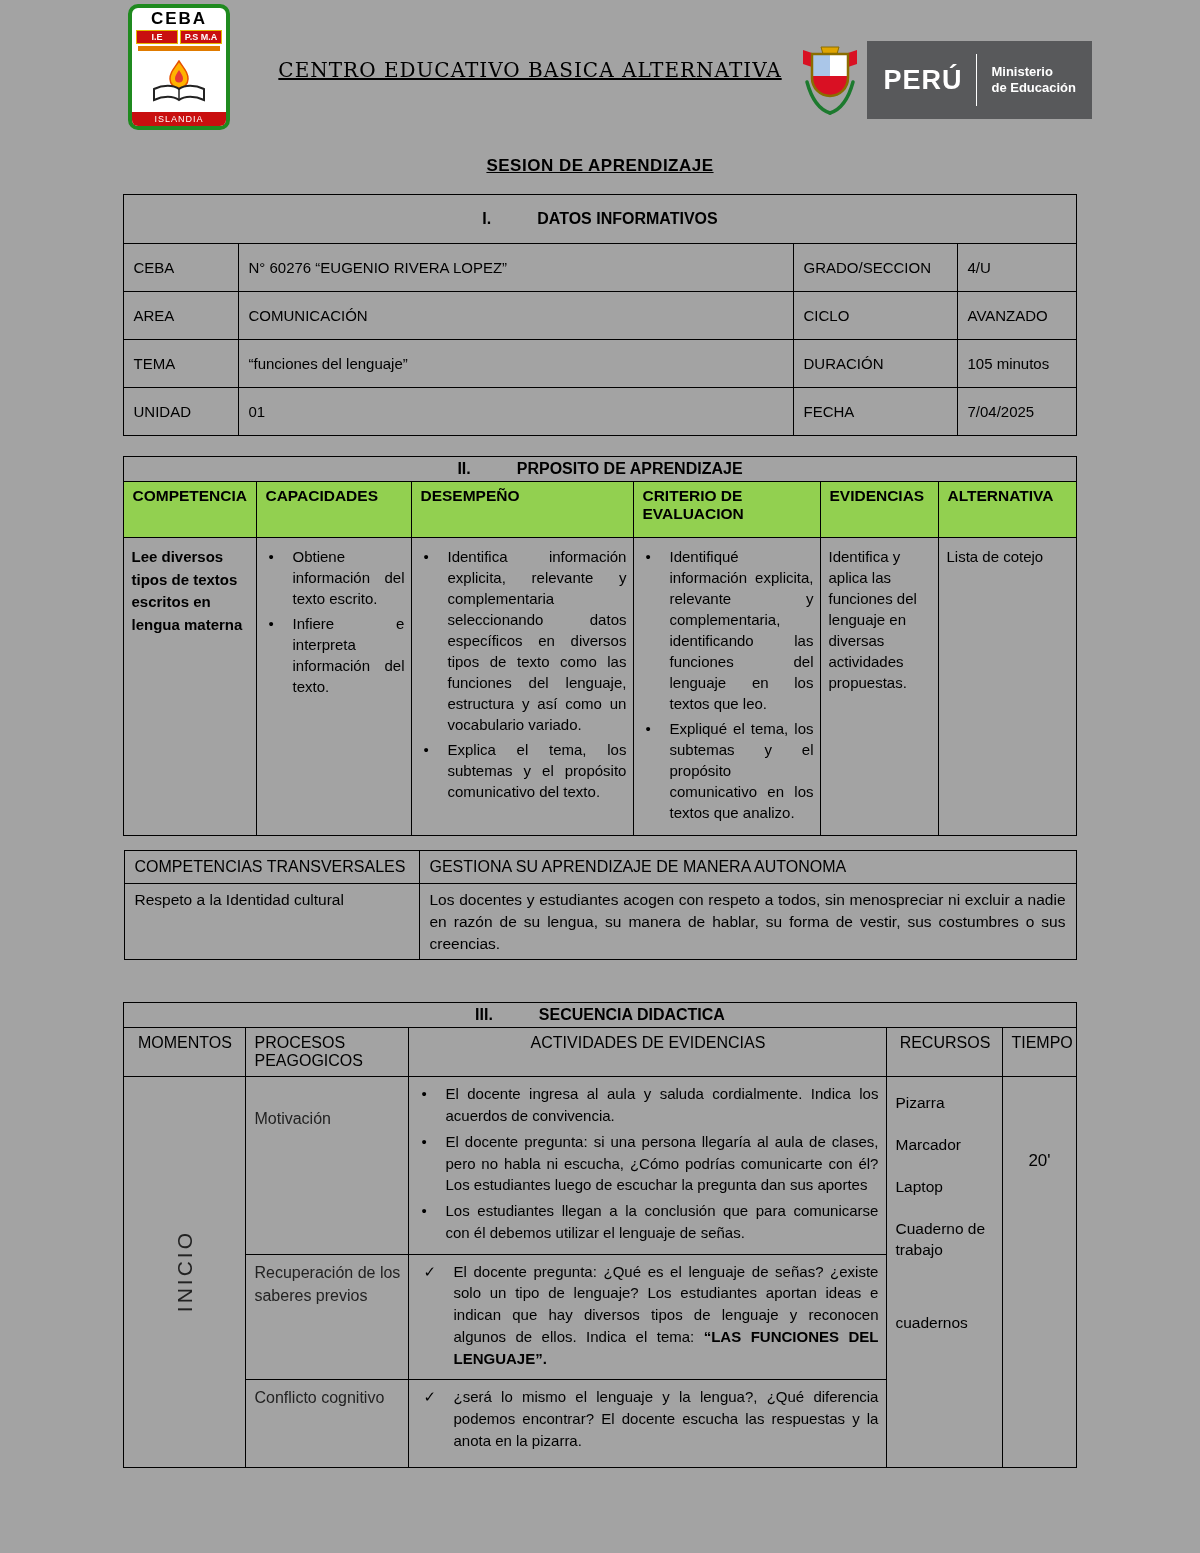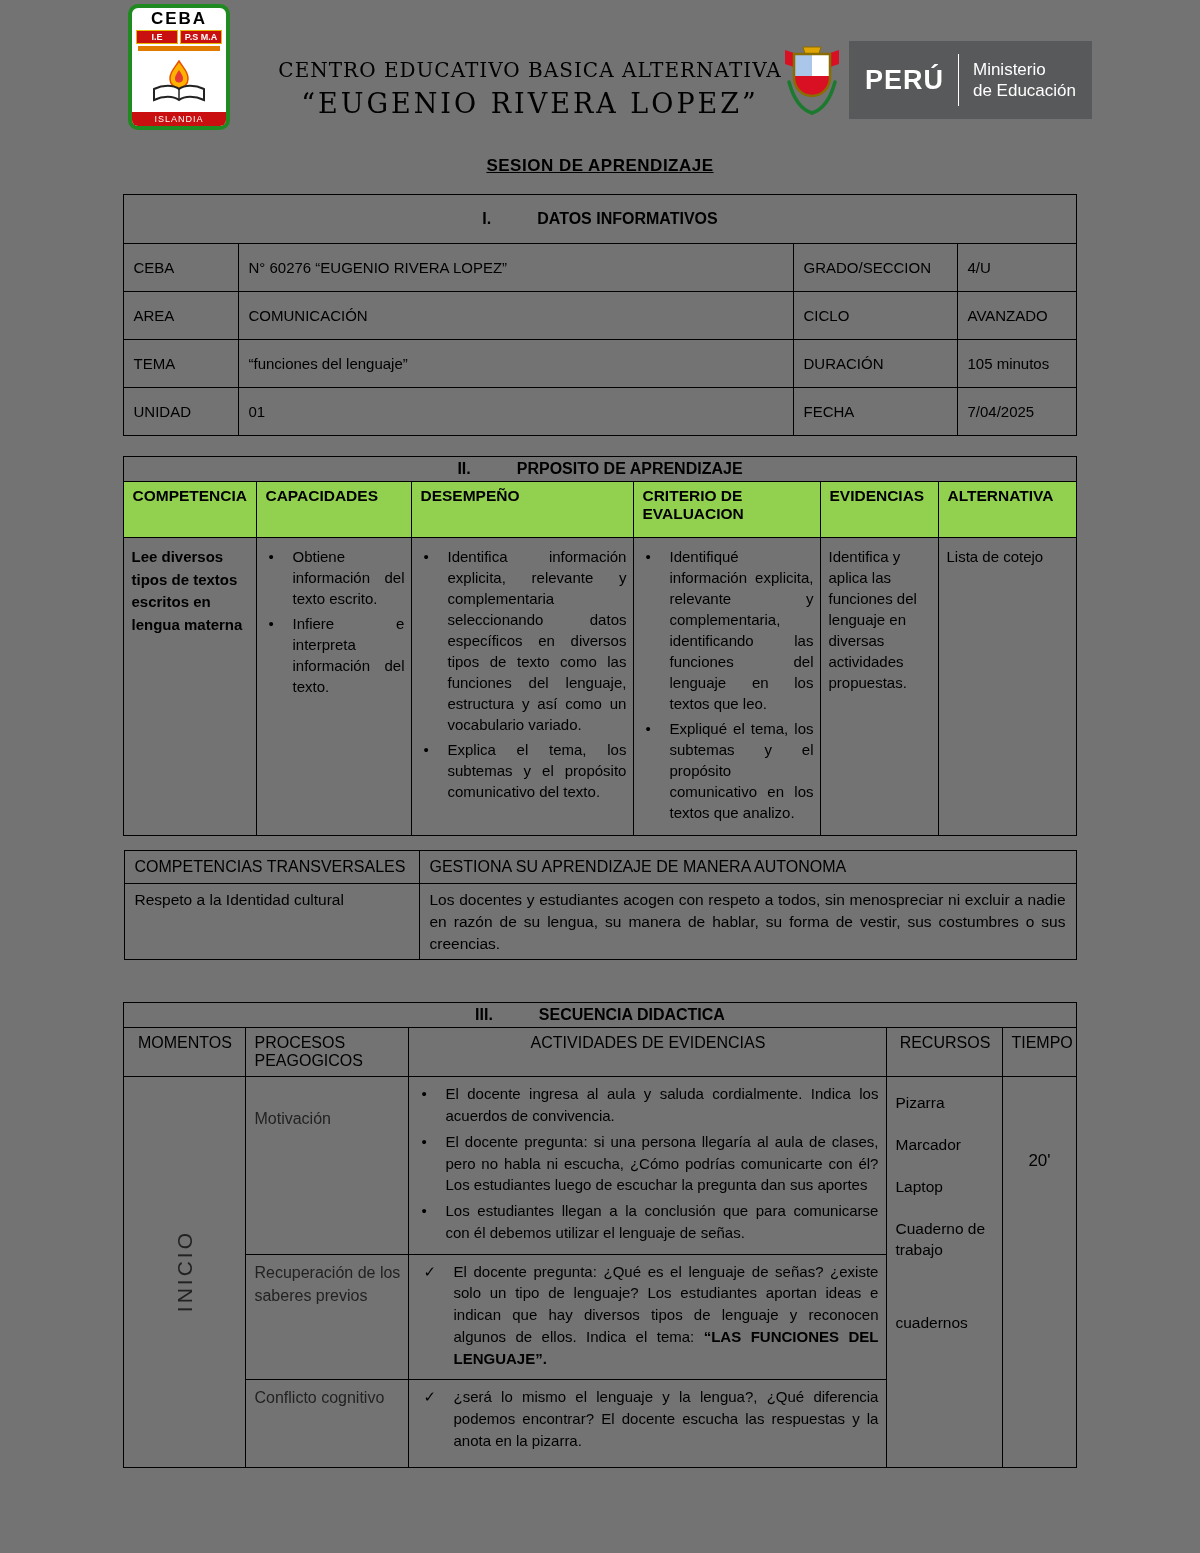--- a/index.html
+++ b/index.html
@@ -1,18 +1,18 @@
 <!DOCTYPE html>
 <html><head>
 <meta charset="utf-8">
 <style>
   html,body { margin:0; padding:0; background:#e8e8e8; }
   .page {
     position:relative; width:1200px; height:1553px; margin:0 auto;
-    background:#737373; font-family:"Liberation Sans", sans-serif; color:#000;
+    background:#a3a3a3; font-family:"Liberation Sans", sans-serif; color:#000;
     overflow:hidden;
   }
 
   
   .header { position:relative; height:142px; }
 
   .logo-ceba {
     position:absolute; left:128px; top:4px; width:102px; height:126px;
     border:4px solid #1f8a1f; border-radius:10px; background:#fff;
     display:flex; flex-direction:column; box-sizing:border-box; overflow:hidden;
@@ -20,33 +20,33 @@
   .logo-ceba .ceba-text { text-align:center; font-weight:bold; font-size:17px; letter-spacing:2px; padding-top:1px; }
   .logo-badges { display:flex; gap:2px; padding:1px 4px 0 4px; }
   .logo-badges .badge {
     flex:1; background:#c90f0f; color:#fff; font-size:9px; font-weight:bold;
     text-align:center; border:1px solid #e6b800; padding:1px 0; white-space:nowrap;
   }
   .logo-strip { height:5px; background:#e07b00; margin:2px 6px 0 6px; }
   .logo-art { flex:1; display:flex; align-items:center; justify-content:center; }
   .logo-bottom { background:#c90f0f; color:#fff; font-weight:normal; font-size:9px; text-align:center; padding:2px 0; letter-spacing:1px; }
 
-  .header-titles { position:absolute; left:250px; width:560px; top:58px; text-align:center; }
+  .header-titles { position:absolute; left:250px; width:560px; top:58px; text-align:center;text-decoration:underline; }
   .institution-line { font-family:"DejaVu Serif", serif; font-size:20px; letter-spacing:1px; }
   .institution-name { font-family:"DejaVu Serif", serif; font-size:27px; letter-spacing:3px; margin-top:6px; }
 
   .ministry { position:absolute; right:108px; top:40px; display:flex; align-items:center; }
   .coat { margin-right:6px; }
   .ministry-box {
     background:#58595b; color:#fff; height:78px; display:flex; align-items:center;
     padding:0 16px; box-sizing:border-box;
   }
   .ministry-box .country { font-size:27px; font-weight:bold; letter-spacing:1px; padding-right:14px; }
   .ministry-box .divider { width:1px; height:52px; background:#ffffff; }
-  .ministry-box .mlines { padding-left:14px; font-size:17px; line-height:1.25; }
+  .ministry-box .mlines { padding-left:14px; font-size:13px; line-height:1.25;font-weight:bold; }
 
   .doc-title {
     text-align:center; font-weight:bold; font-size:17px; letter-spacing:0.5px;
     text-decoration:underline; margin:14px 0 18px 0;
   }
 
   
   table { border-collapse:collapse; table-layout:fixed; width:952px; margin:0 auto; }
   td, th { border:1px solid #000; vertical-align:top; font-size:15px; font-weight:normal; text-align:left; box-sizing:border-box; }
   .sec-title { text-align:center; font-weight:bold; font-size:16px; padding:3px 6px; }
@@ -111,21 +111,20 @@
           <path d="M37 12 C34.6 16 33 17.6 33 20.6 a4 4 0 0 0 8 0 C41 17.6 39.4 16 37 12 Z" fill="#e53935"></path>
           <path d="M12 31 C21 26.5 31.5 26.5 37 31 C42.5 26.5 53 26.5 62 31 L62 42 C53 37.5 42.5 37.5 37 42 C31.5 37.5 21 37.5 12 42 Z" fill="#ffffff" stroke="#222" stroke-width="2"></path>
           <line x1="37" y1="31" x2="37" y2="42" stroke="#222" stroke-width="1.5"></line>
         </svg>
       </div>
       <div class="logo-bottom">ISLANDIA</div>
     </div>
 
     <div class="header-titles">
       <div class="institution-line">CENTRO EDUCATIVO BASICA ALTERNATIVA</div>
-      <div class="institution-name">“EUGENIO RIVERA LOPEZ”</div>
     </div>
 
     <div class="ministry">
       <span class="coat">
         <svg width="62" height="76" viewBox="0 0 62 76">
           <path d="M4 10 L22 16 L22 30 L4 24 Z" fill="#d91023"></path>
           <path d="M58 10 L40 16 L40 30 L58 24 Z" fill="#d91023"></path>
           <path d="M22 7 h18 l-2 7 h-14 Z" fill="#e0a500" stroke="#8a6d00" stroke-width="1"></path>
           <path d="M13 14 h36 v24 a18 18 0 0 1 -36 0 Z" fill="#ffffff"></path>
           <rect x="13" y="14" width="18" height="22" fill="#aac6e8"></rect>

